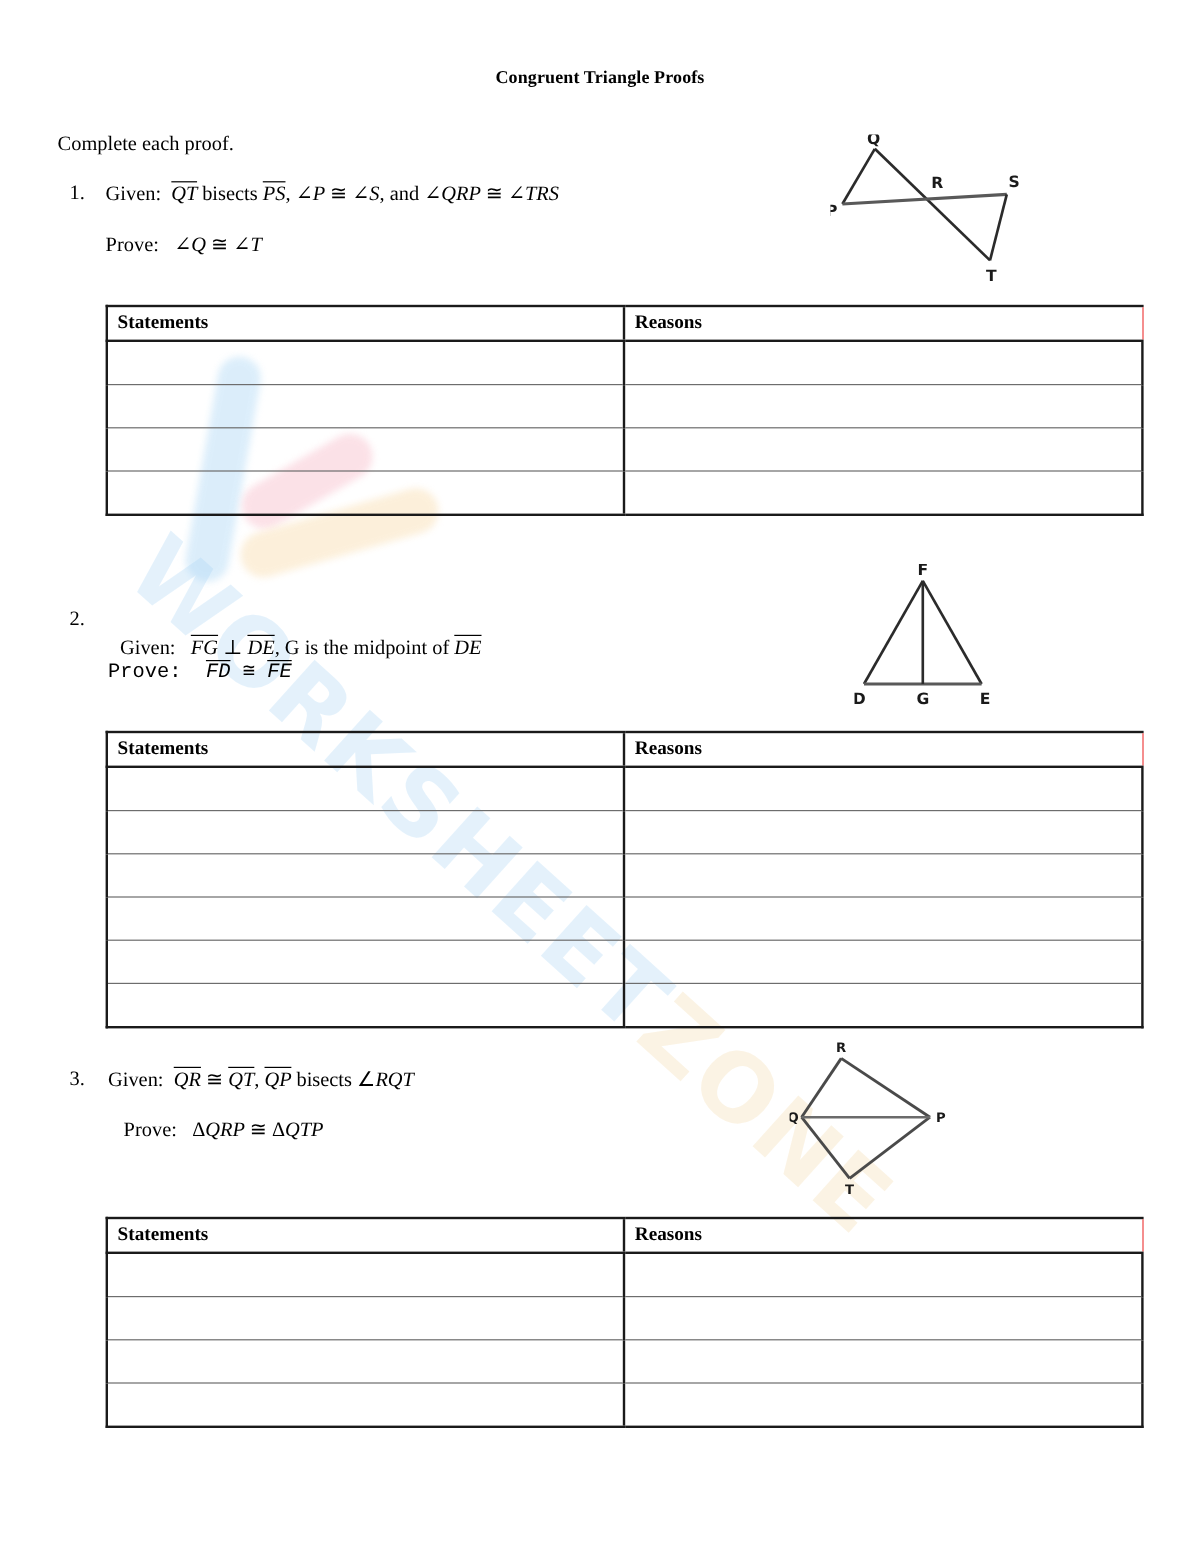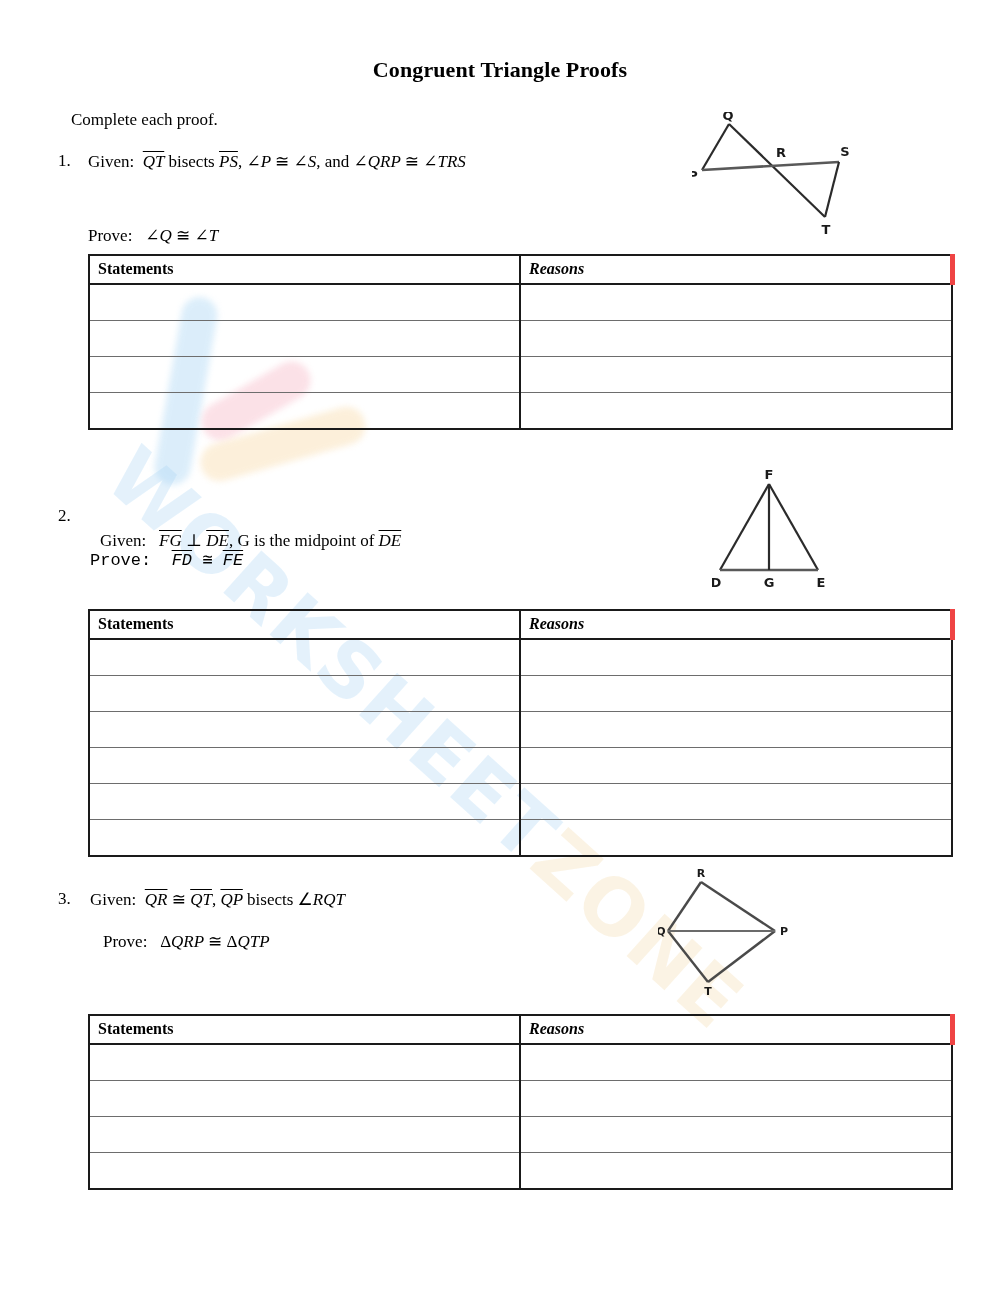--- a/index.html
+++ b/index.html
@@ -66,27 +66,27 @@
 
   
   #page { position: relative; z-index: 2; }
 
   #title {
     position: absolute;
     left: 0; right: 0;
     top: 57px;
     text-align: center;
     font-weight: bold;
-    font-size: 22px;
+    font-size: 15px;
     letter-spacing: 0.1px;
   }
 
   .intro {
     position: absolute;
-    left: 71px;
+    left: 48px;
     font-size: 17px;
   }
 
   .prob-num {
     position: absolute;
     font-size: 17px;
   }
   .prob-line {
     position: absolute;
     font-size: 17px;
@@ -119,21 +119,21 @@
   table.proof th {
     border-top: 2px solid #1a1a1a;
     border-bottom: 2px solid #1a1a1a;
     text-align: left;
     font-weight: bold;
     font-size: 16px;
     height: 24px;
     padding: 1px 0 2px 8px;
   }
   table.proof th.c-left  { border-left: 2px solid #1a1a1a; }
-  table.proof th.c-right { border-right: 5px solid #ef4444; font-style: italic; }
+  table.proof th.c-right { border-right: 1px solid #ef4444; }
   table.proof td { height: 35px; }
   table.proof td.c-left  { border-left: 2px solid #1a1a1a; }
   table.proof td.c-right { border-right: 2px solid #1a1a1a; }
   table.proof tr.last td { border-bottom: 2px solid #1a1a1a; }
   table.proof td.divider { border-left: 2px solid #1a1a1a; }
   table.proof th.divider { border-left: 2px solid #1a1a1a; }
 
   
   .diagram { position: absolute; }
   .diagram svg { display: block; }
@@ -159,21 +159,21 @@
 
   <div id="title">Congruent Triangle Proofs</div>
 
   <div class="intro" style="top:110px;">Complete each proof.</div>
 
   <div class="prob-num" style="left:58px; top:151px;">1.</div>
   <div class="prob-line" style="left:88px; top:151px;">
     <span>Given:</span>
     <span class="math">&nbsp;<span class="ovl">QT</span> <span class="sym">bisects</span> <span class="ovl">PS</span><span class="sym">,</span> <span class="sym">∠</span>P <span class="sym">≅</span> <span class="sym">∠</span>S<span class="sym">, and</span> <span class="sym">∠</span>QRP <span class="sym">≅</span> <span class="sym">∠</span>TRS</span>
   </div>
-  <div class="prob-line" style="left:88px; top:193px;margin-top:32px;">
+  <div class="prob-line" style="left:88px; top:193px;">
     <span>Prove:</span>
     <span class="math">&nbsp;&nbsp;<span class="sym">∠</span>Q <span class="sym">≅</span> <span class="sym">∠</span>T</span>
   </div>
 
   <div class="diagram" style="left:692px; top:112px;">
     <svg width="180" height="130" viewBox="0 0 180 130">
       <line x1="10" y1="58" x2="37" y2="12" stroke="#2b2b2b" stroke-width="2.2"></line>
       <line x1="37" y1="12" x2="133" y2="105" stroke="#2b2b2b" stroke-width="2.2"></line>
       <line x1="10" y1="58" x2="147" y2="50" stroke="#595959" stroke-width="2.6"></line>
       <line x1="147" y1="50" x2="133" y2="105" stroke="#2b2b2b" stroke-width="2.2"></line>

